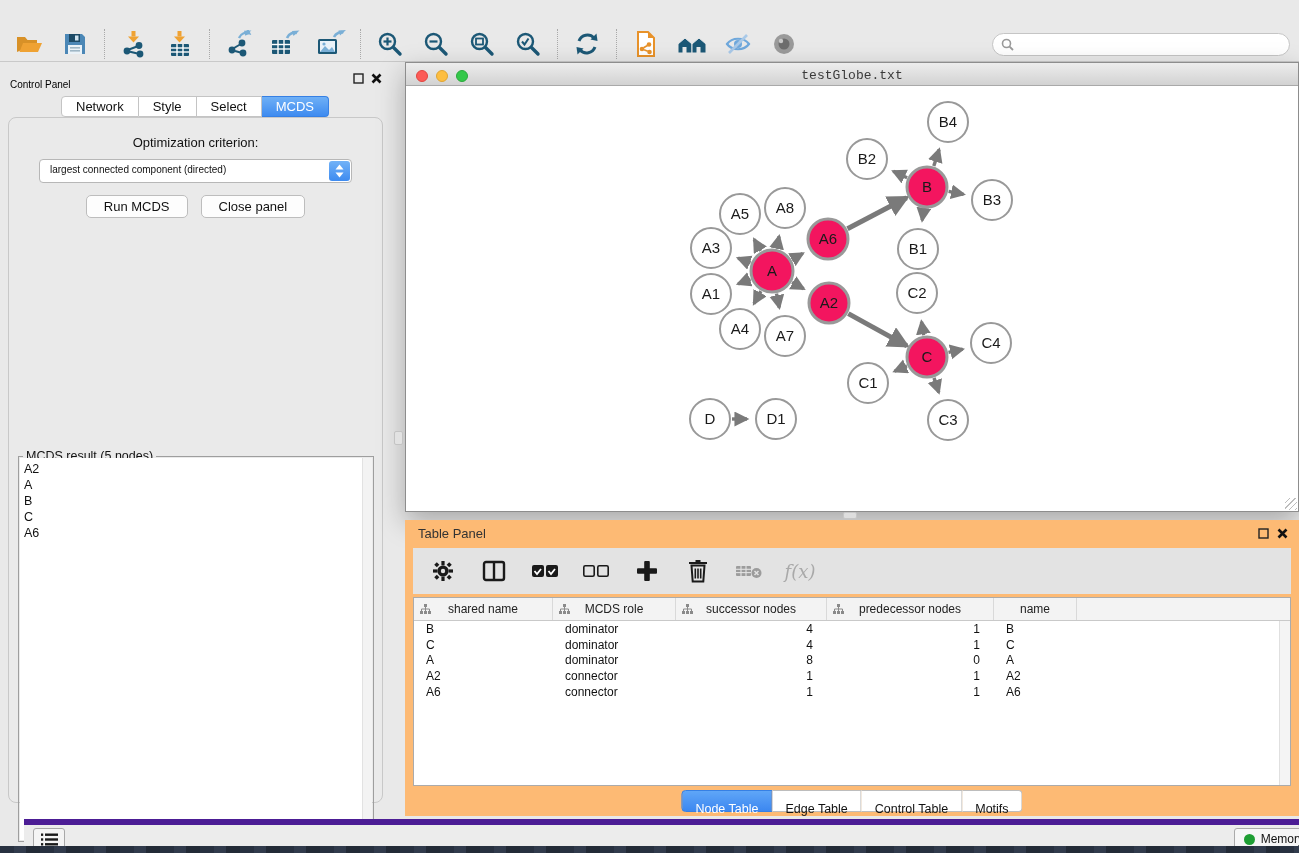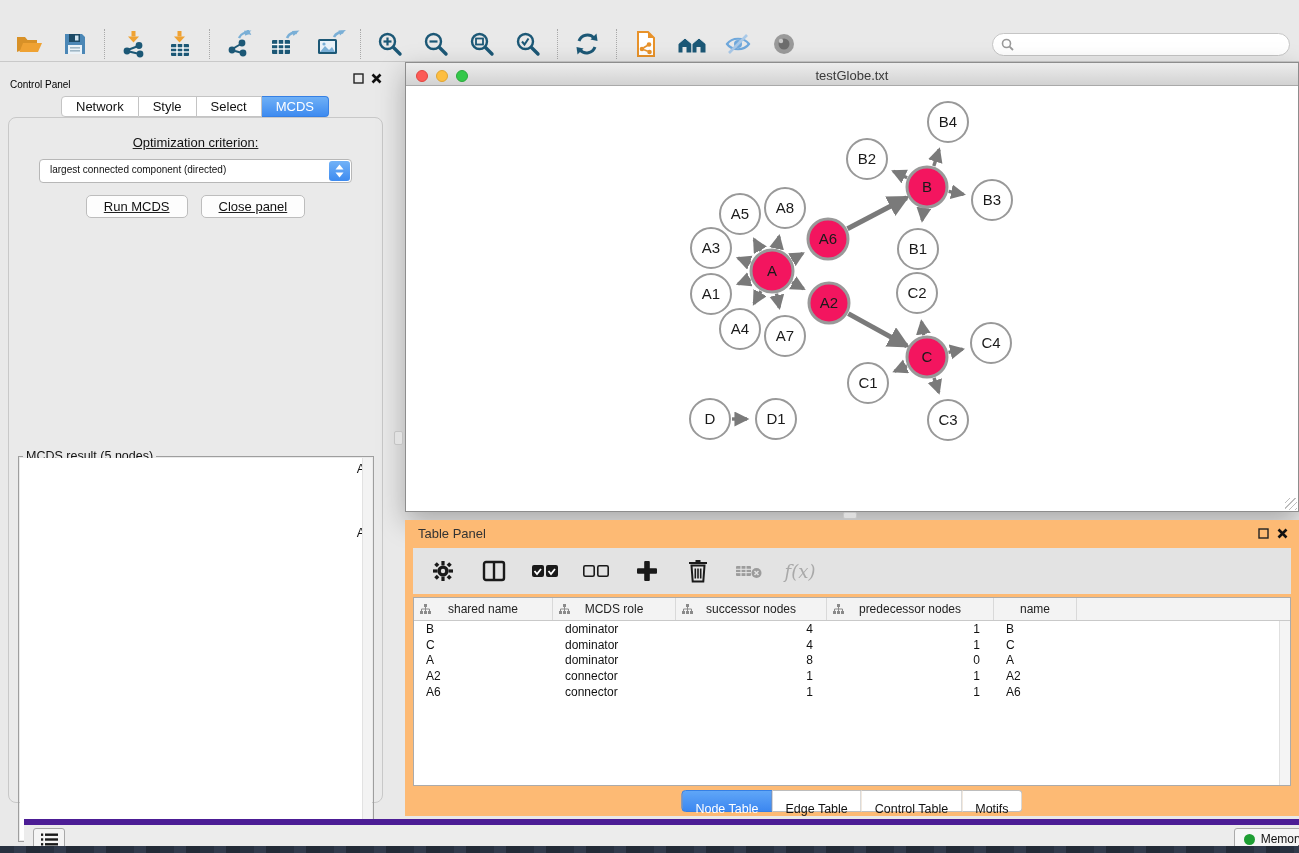--- a/index.html
+++ b/index.html
@@ -34,45 +34,45 @@
   .cp-title { position:absolute; left:10px; top:8px; font-size:10px; color:#000000;margin-top:8px; }
   .cp-float { position:absolute; right:26px; top:9px; }
   .cp-close { position:absolute; right:8px; top:9px; }
   .cp-tabs { position:absolute; top:33px; left:50%; transform:translateX(-50%); display:flex; z-index:2;align-items:center; }
   .cp-tab { height:21px; line-height:20px; padding:0 14px; background:#fff; border:1px solid #C4C4C4;
     border-left:none; font-size:13px; color:#111; cursor:default; }
   .cp-tab:first-child { border-left:1px solid #C4C4C4; border-radius:4px 0 0 4px; }
   .cp-tab:last-child { border-radius:0 4px 4px 0; }
   .cp-tab.active { background:linear-gradient(#6FB0F6,#3E8BF0); border-color:#3680E4; color:#fff; }
   .cp-box { position:absolute; left:8px; right:7px; top:54px; bottom:13px;
-    background:#EAEAEA; border:1px solid #C8C8C8; border-radius:8px;text-decoration:underline; }
+    background:#EAEAEA; border:1px solid #C8C8C8; border-radius:8px; }
   .opt-label { margin-top:17px; text-align:center; font-size:13px; color:#111; }
   .criterion { position:relative; width:313px; height:24px; margin:9px auto 0;
     background:#fff; border:1px solid #B7B7B7; border-radius:4px; }
   .criterion-text { position:absolute; left:10px; top:4px; font-size:10px; color:#111; white-space:nowrap; }
   .criterion-stepper { position:absolute; right:1px; top:1px; width:21px; height:20px;
     background:linear-gradient(#72B2F7,#3E8BF0); border-radius:3px; display:flex; flex-direction:column;
     align-items:center; justify-content:center; gap:2px; }
   .btn-row { display:flex; justify-content:center; gap:13px; margin-top:12px; }
   .cp-btn { height:23px; padding:0 17px; background:#FDFDFD; border:1px solid #BDBDBD; border-radius:5px;
     font-size:13px; color:#111; font-family:inherit; cursor:default; }
-  .result-group { position:absolute; left:9px; right:8px; top:338px; height:386px; border:1px solid #9E9E9E;text-align:right; }
+  .result-group { position:absolute; left:9px; right:8px; top:338px; height:386px; border:1px solid #9E9E9E; }
   .result-legend { position:absolute; top:-8px; left:4px; background:#EAEAEA; padding:0 3px;
     font-size:12.5px; color:#111; }
   .result-list { position:absolute; left:1px; right:1px; top:1px; bottom:1px; background:#fff;
     padding:3px 0 0 4px; overflow:hidden; }
   .result-scroll { position:absolute; right:1px; top:1px; bottom:1px; width:10px;
     background:#F3F3F3; border-left:1px solid #E2E2E2; }
   .result-item { font-size:12.5px; line-height:16px; color:#111; }
 
   
   .net-window { position:absolute; left:405px; top:62px; width:894px; height:450px;
     background:#fff; border:1px solid #8D8D8D; box-shadow:0 10px 26px rgba(0,0,0,.28); }
   .net-titlebar { position:absolute; left:0; top:0; right:0; height:23px;
-    background:linear-gradient(#EDEDED,#D2D2D2); border-bottom:1px solid #A9A9A9; }
+    background:linear-gradient(#EDEDED,#D2D2D2); border-bottom:1px solid #A9A9A9;font-family:Liberation Mono, monospace; }
   .net-lights { position:absolute; left:10px; top:7px; display:flex; gap:8px; }
   .net-title { position:absolute; left:0; right:0; top:5px; text-align:center; font-size:13px; color:#3A3A3A; }
   .net-canvas { position:absolute; left:0; top:27px; right:0; bottom:0; background:#fff; overflow:hidden; }
   .net-grip { position:absolute; right:1px; bottom:1px; width:12px; height:12px;
     background:repeating-linear-gradient(135deg, transparent 0 3px, #BDBDBD 3px 4px); }
   .v-grip { position:absolute; left:394px; top:431px; width:9px; height:14px;
     background:#E2E2E2; border:1px solid #C3C3C3; border-radius:2px; }
   .h-grip { position:absolute; left:843px; top:512px; width:14px; height:7px;
     background:#DEDEDE; border:1px solid #C6C6C6; border-radius:2px; }
 

